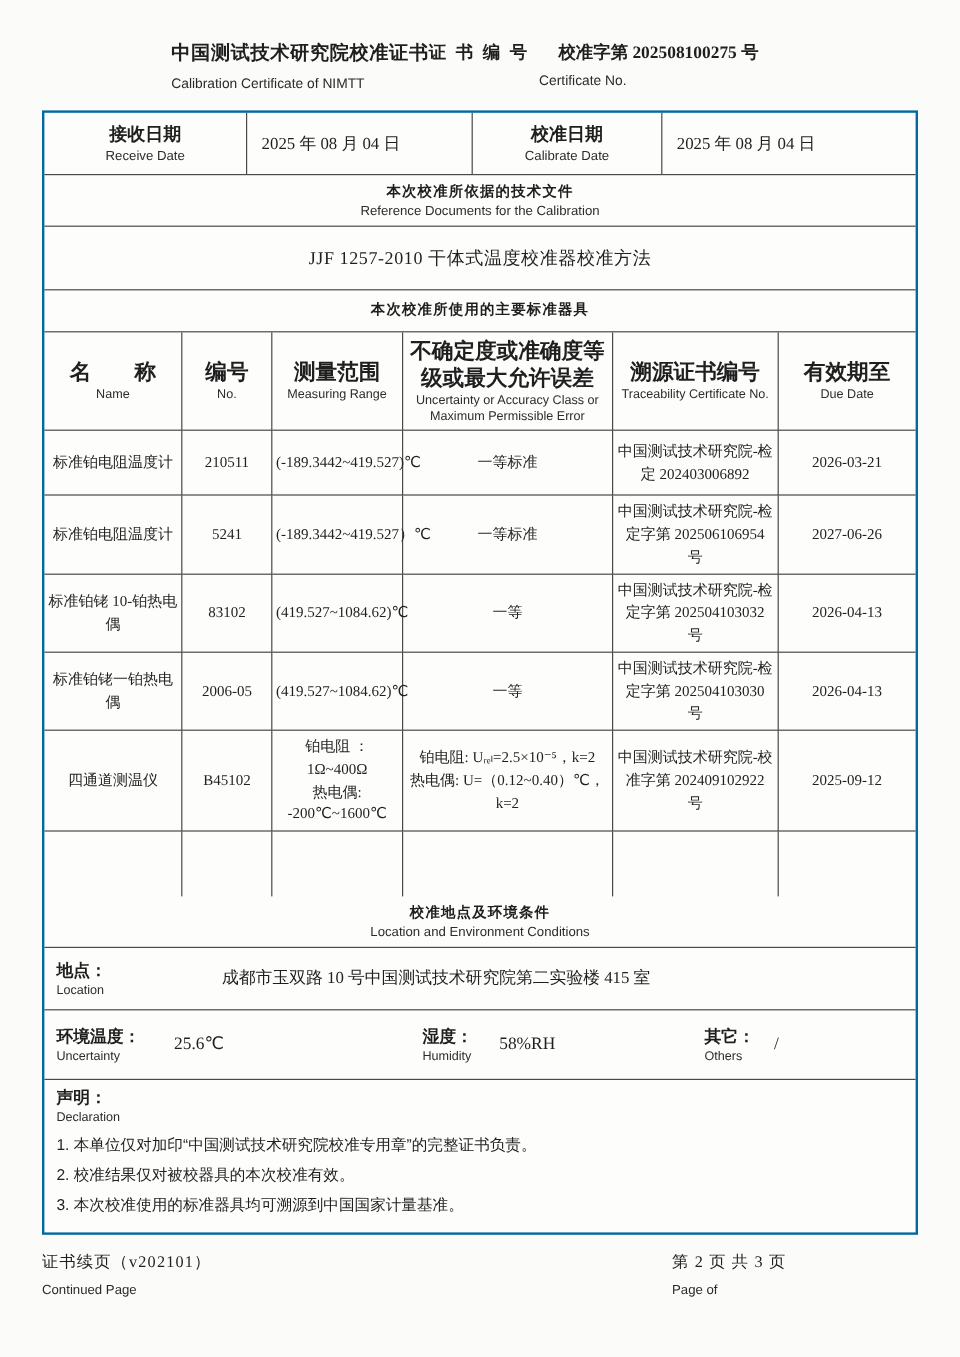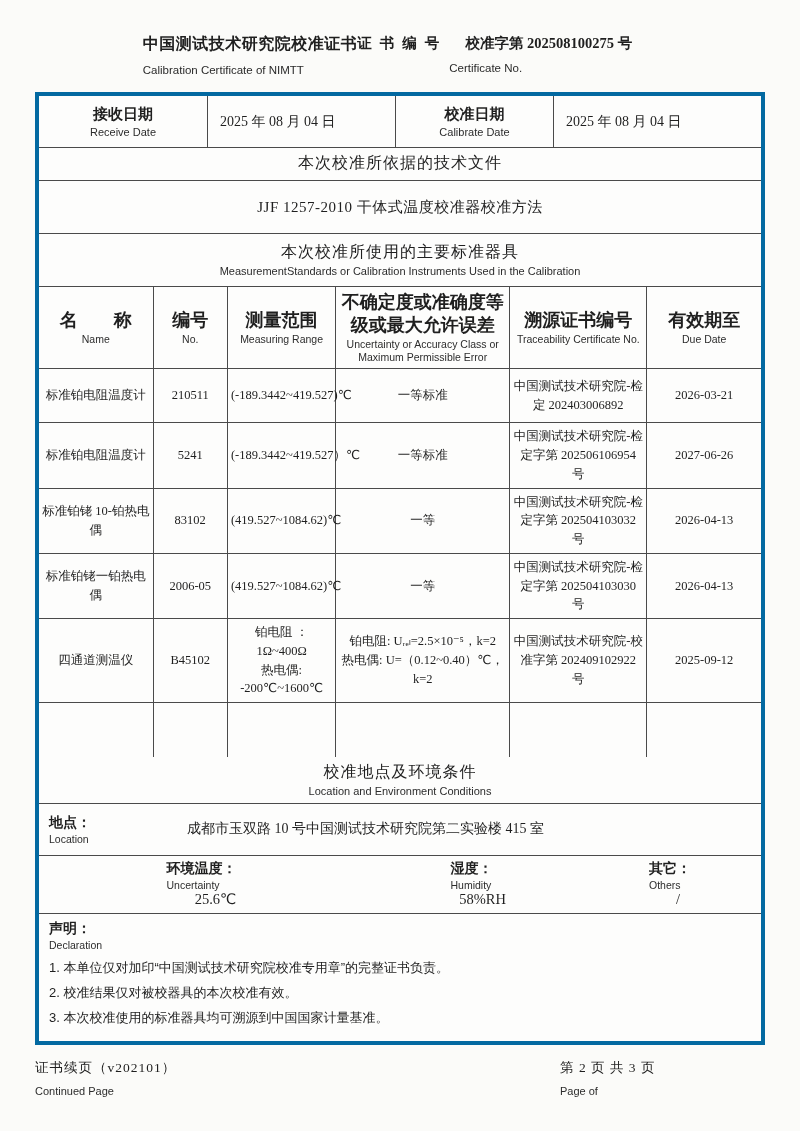--- a/index.html
+++ b/index.html
@@ -39,21 +39,21 @@
   .cert-label { font-weight: 700; letter-spacing: 2px; }
   .cert-value {
     font-family: "Liberation Serif", "DejaVu Serif", serif;
     margin-left: 20px;
     font-weight: bold;
   }
   .cert-en { margin-left: 92px; }
 
   
   .doc-table {
-    border: 4px solid #0369a1;
+    border: 2px solid #0369a1;
     width: 730px;
     background: #fdfdfc;
   }
   .bb { border-bottom: 1px solid #4a4a4a; }
 
   
   .dates-row { display: flex; height: 52px; }
   .dates-row .cell {
     border-right: 1px solid #4a4a4a;
     display: flex;
@@ -69,21 +69,21 @@
     font-size: 14px;
     justify-content: center;
     align-items: flex-start !important;
     padding-left: 12px;
   }
   .w-d1 { width: 169px; } .w-d2 { width: 188px; }
   .w-d3 { width: 158px; } .w-d4 { flex: 1; }
 
   
   .band { text-align: center; padding: 5px 0 6px; }
-  .band-cn { font-size: 16px; font-weight: 400; letter-spacing: 1px; }
+  .band-cn { font-size: 12px; font-weight: 700; letter-spacing: 1px; }
   .band-en { font-size: 11px; color: #2c2c2c; margin-top: 2px; }
   .band-tall { padding: 8px 0 9px; }
 
   
   .jjf-row {
     height: 53px;
     display: flex;
     align-items: center;
     justify-content: center;
     font-family: "Liberation Serif", "DejaVu Serif", serif;
@@ -119,21 +119,21 @@
   .loc-row { display: flex; align-items: center; height: 52px; padding: 0 10px; }
   .loc-label { width: 100px; }
   .lab-cn { font-size: 14px; font-weight: 700; }
   .lab-en { font-size: 10.5px; color: #2c2c2c; margin-top: 1px; }
   .loc-value {
     font-family: "Liberation Serif", "DejaVu Serif", serif;
     font-size: 14px;
     padding-left: 38px;
   }
   .env-row { display: flex; align-items: center; height: 58px; padding: 0 10px; }
-  .env-group { display: flex; align-items: center; flex-direction: column; }
+  .env-group { display: flex; align-items: center; }
   .env-g1 { width: 305px; } .env-g2 { width: 235px; } .env-g3 { flex: 1; }
   .env-value {
     font-family: "Liberation Serif", "DejaVu Sans", serif;
     font-size: 14.5px;
     margin-left: 28px;
   }
   .env-g2 .env-value { margin-left: 22px; }
   .env-g3 .env-value { margin-left: 16px; }
 
   
@@ -189,27 +189,27 @@
       <div class="cell w-d2 date-value">2025 年 08 月 04 日</div>
       <div class="cell w-d3">
         <div class="cell-label-cn">校准日期</div>
         <div class="cell-label-en">Calibrate Date</div>
       </div>
       <div class="cell w-d4 date-value">2025 年 08 月 04 日</div>
     </div>
 
     <div class="band bb">
       <div class="band-cn">本次校准所依据的技术文件</div>
+      <div class="band-en">Reference Documents for the Calibration</div>
     </div>
 
     <div class="jjf-row bb">JJF 1257-2010  干体式温度校准器校准方法</div>
 
     <div class="band band-tall bb">
       <div class="band-cn">本次校准所使用的主要标准器具</div>
-      <div class="band-en">MeasurementStandards or Calibration Instruments Used in the Calibration</div>
     </div>
 
     <table class="std-table bb">
       <colgroup>
         <col style="width:15.8%">
           <col style="width:10.3%">
           <col style="width:15.0%">
         <col style="width:24.1%">
           <col style="width:19.0%">
           <col style="width:15.8%">

